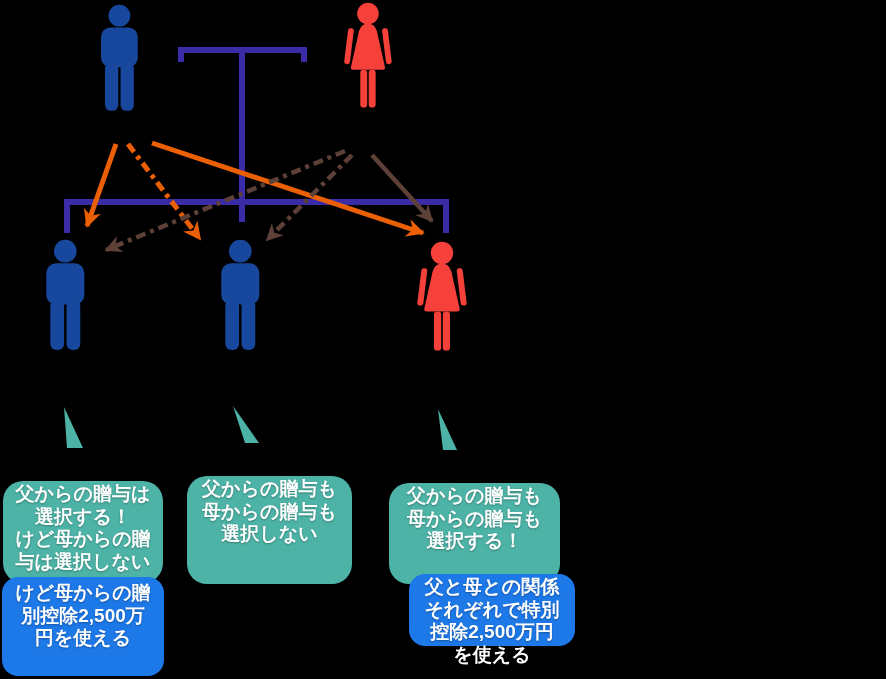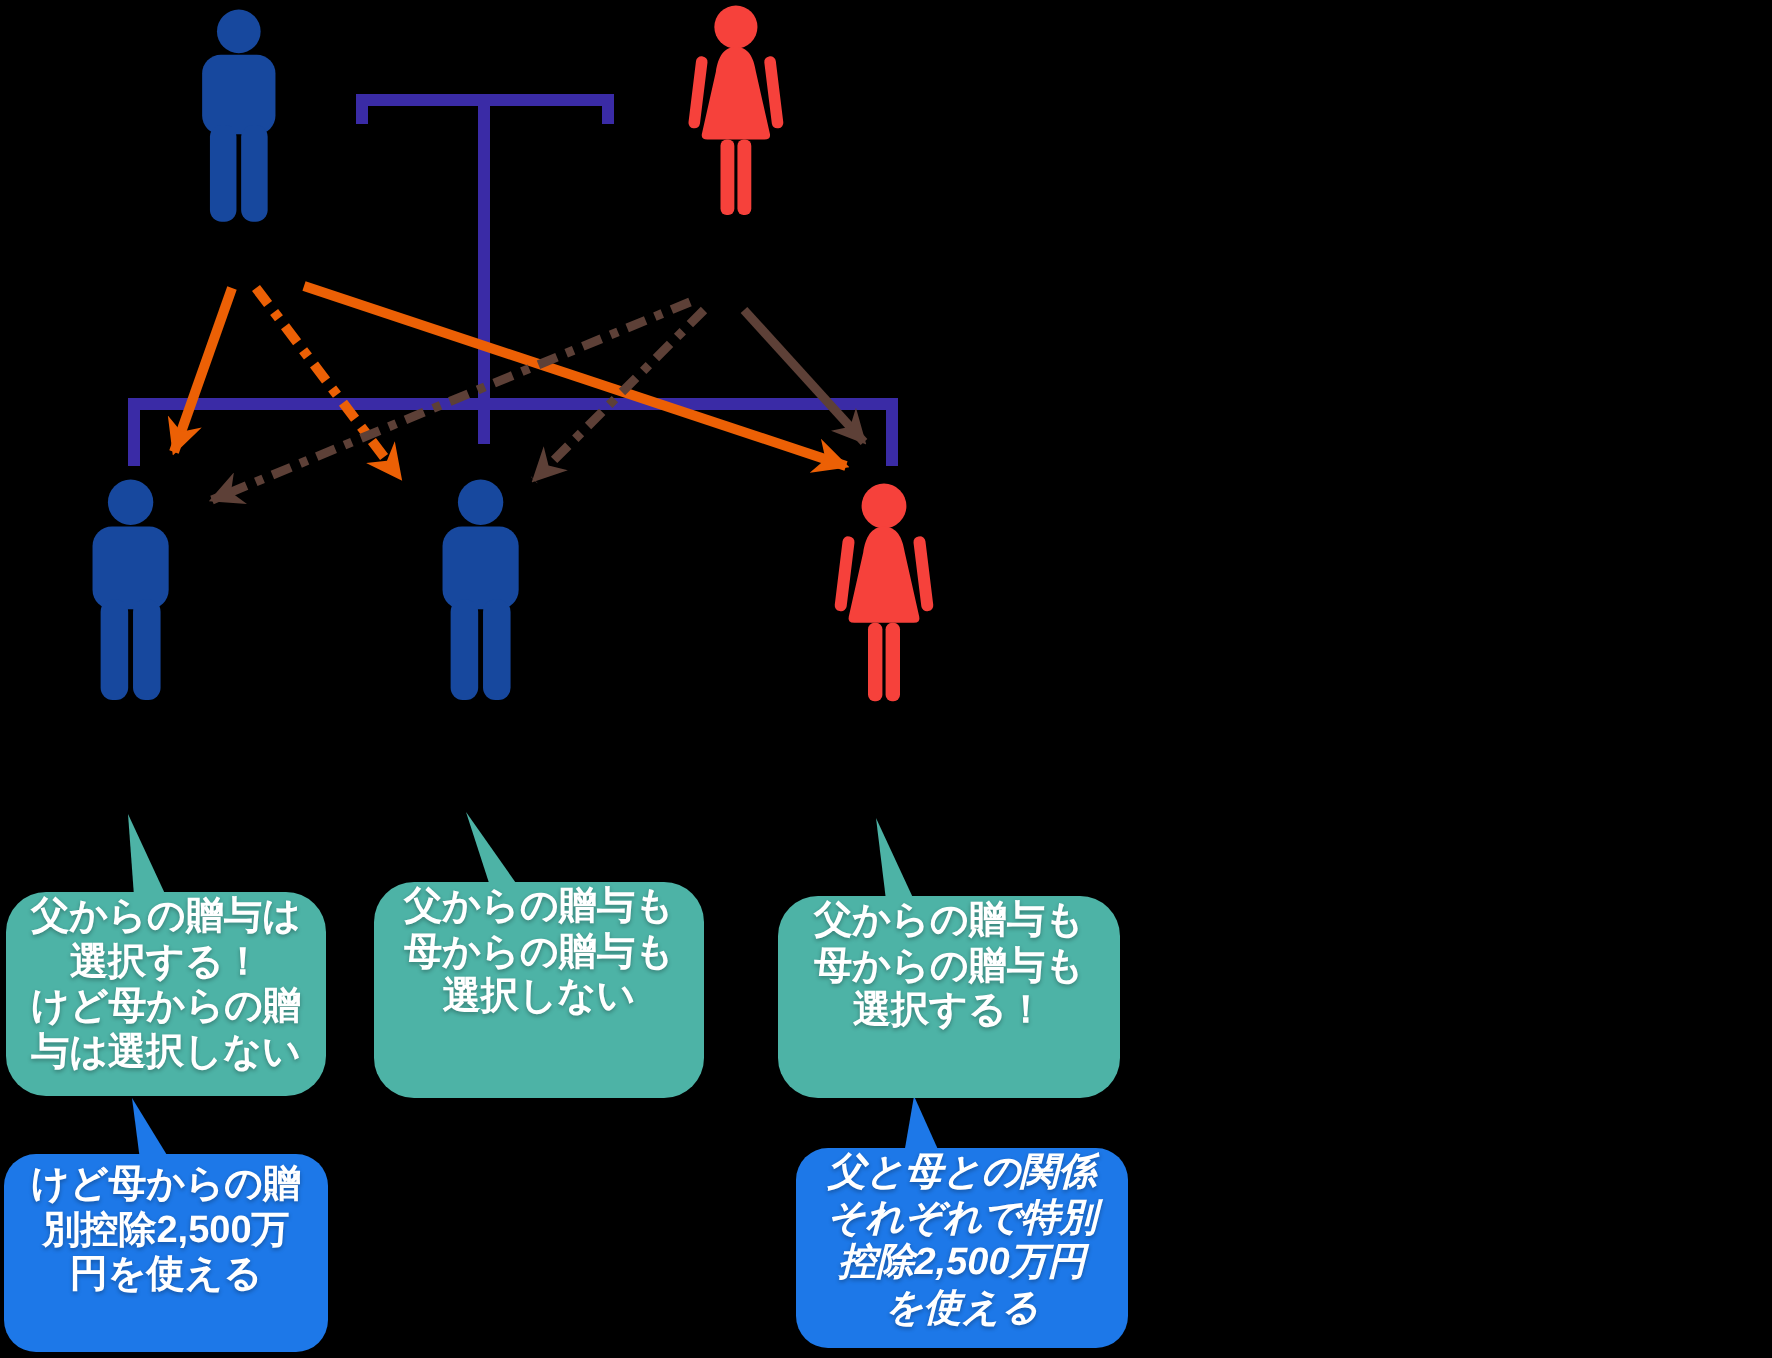--- a/index.html
+++ b/index.html
@@ -25,21 +25,21 @@
   
   .figure.male{fill:var(--male_blue);}
   .figure.female{fill:var(--female_red);}
 
   
   .tail-teal{fill:var(--bubble_teal);}
   .tail-blue{fill:var(--note_blue);}
 
   
   .bubble{position:absolute;box-sizing:border-box;}
-  .speech{background:var(--bubble_teal);border-radius:20px;}
+  .speech{background:var(--bubble_teal);border-radius:20px;margin-top:35px;}
   .note{background:var(--note_blue);border-radius:16px;}
   .bubble-text{
     width:100%;
     text-align:center;
     white-space:pre-line;
     color:var(--text_white,#fff);
     font-weight:bold;
     font-size:19px;
     line-height:22.5px;
     text-shadow:0 1px 2px rgba(0,0,0,0.3);
@@ -142,20 +142,20 @@
 母からの贈与も
 選択する！</div>
   </div>
 
   <div class="bubble note" style="left:2px;top:577px;width:162px;height:99px;">
     <div class="bubble-text pt5">けど母からの贈
 別控除2,500万
 円を使える</div>
   </div>
 
-  <div class="bubble note" style="left:398px;top:574px;width:166px;height:100px;font-style:italic;">
+  <div class="bubble note" style="left:409px;top:574px;width:166px;height:72px;">
     <div class="bubble-text pt2">父と母との関係
 それぞれで特別
 控除2,500万円
 を使える</div>
   </div>
 
 </div>
 
 </body></html>

